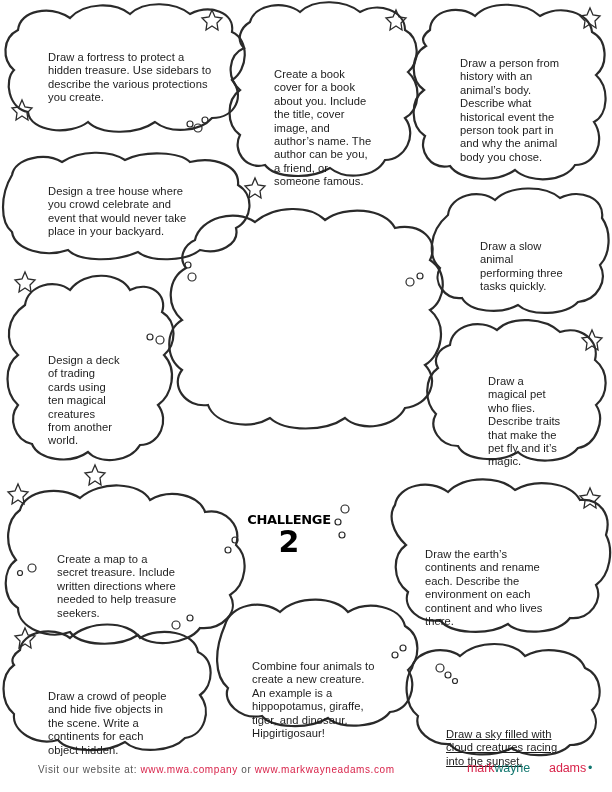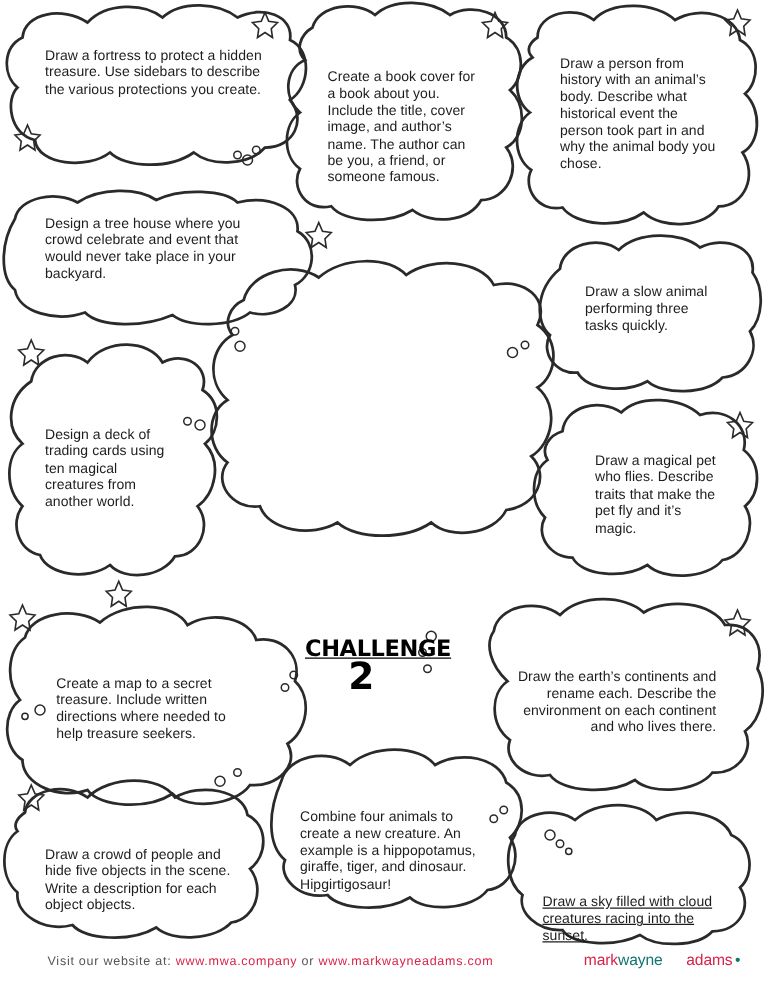--- a/index.html
+++ b/index.html
@@ -1,22 +1,22 @@
 <!DOCTYPE html>
 <html><head>
 <meta charset="utf-8">
 <style>
   html, body { margin:0; padding:0; background:#fff; }
   body { width:612px; height:792px; position:relative; overflow:hidden; font-family:"Liberation Sans", sans-serif; color:#1a1a1a; }
   svg.bg { position:absolute; left:0; top:0; width:612px; height:792px; }
   .prompt { position:absolute; font-size:11.2px; line-height:13.4px; color:#1c1c1c; letter-spacing:0.05px; }
-  .prompt p { margin:0; }
+  .prompt p { margin:12px; }
   .prompt p + p { margin-top:13px; }
   .challenge { position:absolute; left:244px; top:512px; width:90px; text-align:center; }
-  .challenge .lbl { font-family:"DejaVu Sans", sans-serif; font-weight:bold; font-size:18px; letter-spacing:-0.3px; color:#000; line-height:15px;text-decoration:underline; }
+  .challenge .lbl { font-family:"DejaVu Sans", sans-serif; font-weight:bold; font-size:13px; letter-spacing:-0.3px; color:#000; line-height:15px; }
   .challenge .num { font-family:"DejaVu Sans", sans-serif; font-weight:bold; font-size:30px; color:#000; line-height:30px; }
   .footer { position:absolute; left:38px; top:764px; font-size:10px; color:#555; letter-spacing:0.6px;text-align:right; }
   .footer .link { color:#d8234a; }
   .brand { position:absolute; left:448px; top:761px; font-size:12.5px; letter-spacing:-0.1px; }
   .brand .pink { color:#d8234a;margin-left:19px; }
   .brand .dark { color:#0f766e; }
 </style>
 </head>
 <body>
 
@@ -124,26 +124,26 @@
 
 <div class="challenge">
   <div class="lbl">CHALLENGE</div>
   <div class="num">2</div>
 </div>
 
 <div class="prompt" style="left:45px; top:541px; width:145px;">
   <p>Create a map to a secret treasure. Include written directions where needed to help treasure seekers.</p>
 </div>
 
-<div class="prompt" style="left:413px; top:536px; width:160px;text-align:right;">
+<div class="prompt" style="left:413px; top:536px; width:160px;">
   <p>Draw the earth’s continents and rename each. Describe the environment on each continent and who lives there.</p>
 </div>
 
 <div class="prompt" style="left:36px; top:678px; width:150px;">
-  <p>Draw a crowd of people and hide five objects in the scene. Write a description for each object objects.</p>
+  <p>Draw a crowd of people and hide five objects in the scene. Write a continents for each object hidden.</p>
 </div>
 
 <div class="prompt" style="left:240px; top:648px; width:150px;">
   <p>Combine four animals to create a new creature. An example is a hippopotamus, giraffe, tiger, and dinosaur. Hipgirtigosaur!</p>
 </div>
 
 <div class="prompt" style="left:434px; top:716px; width:140px;text-decoration:underline;">
   <p>Draw a sky filled with cloud creatures racing into the sunset.</p>
 </div>
 

